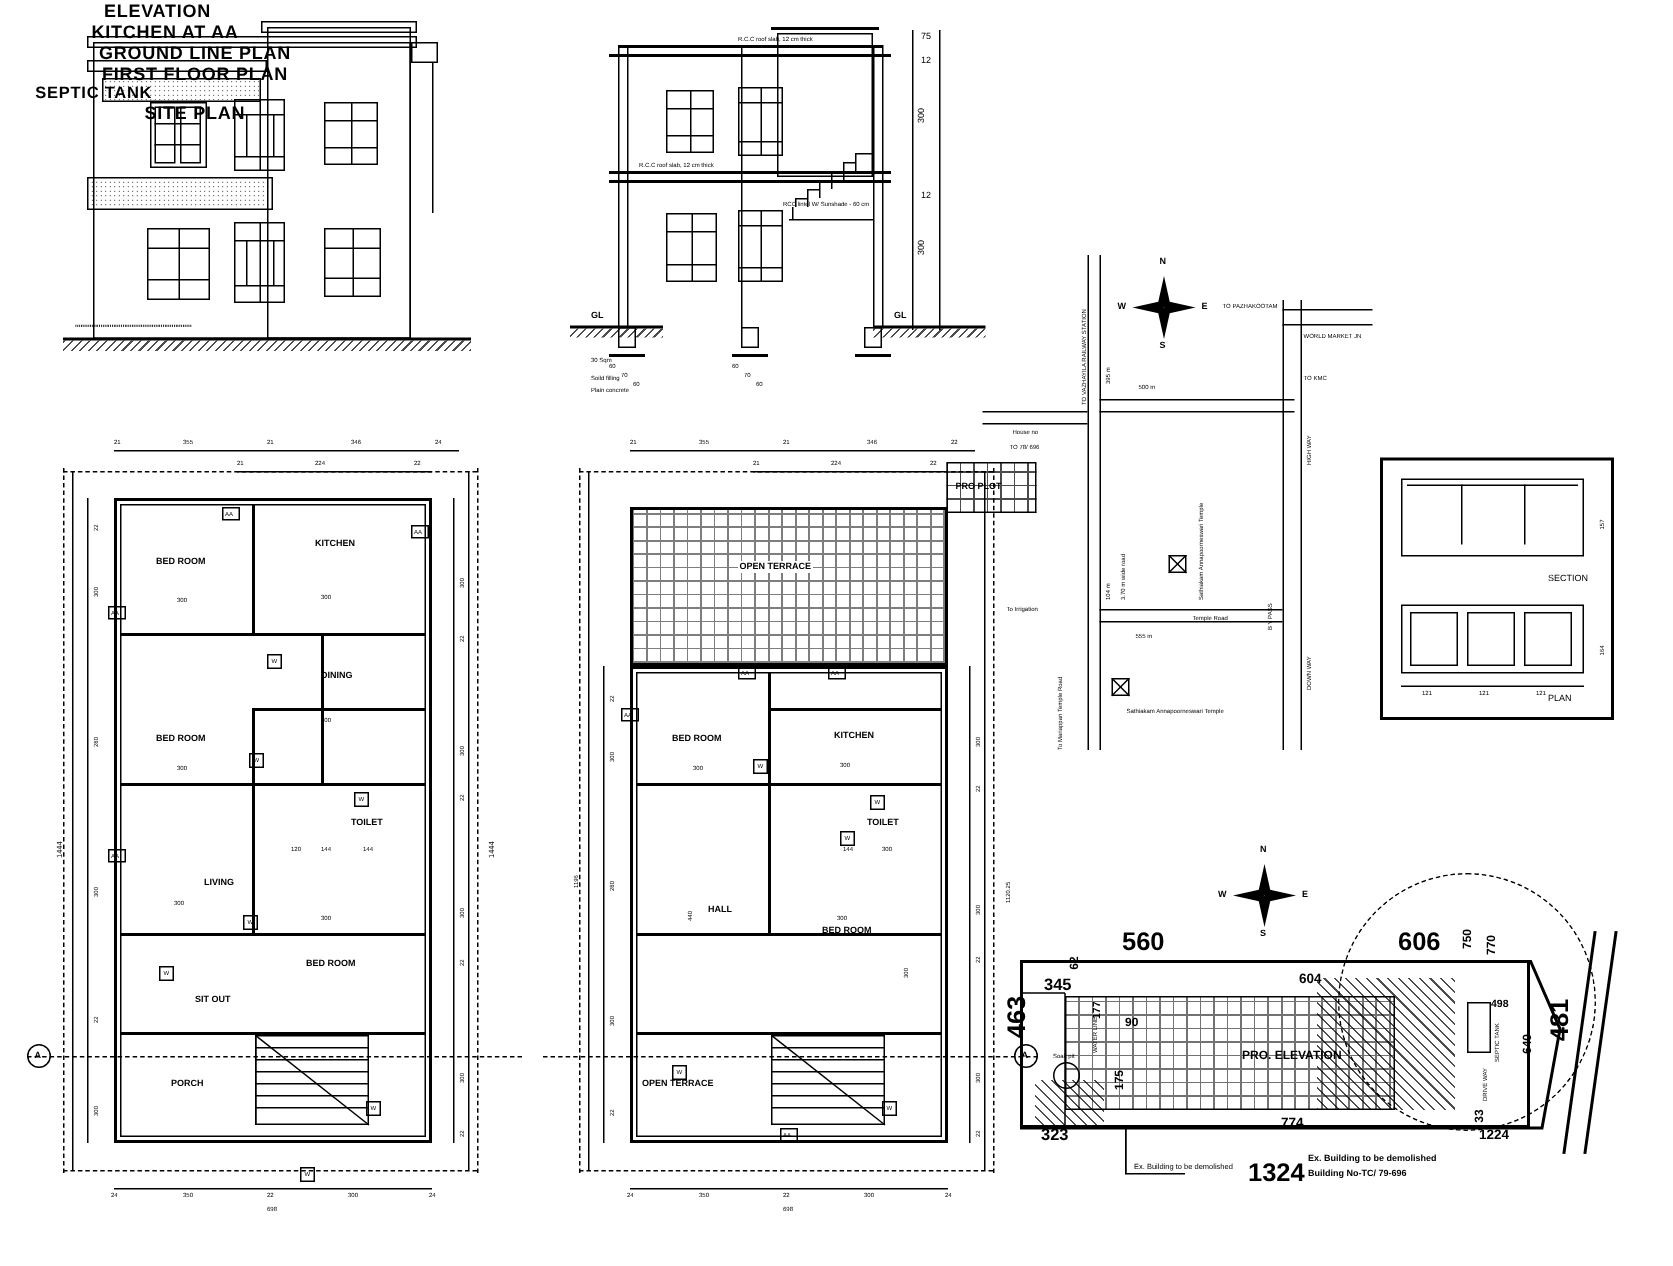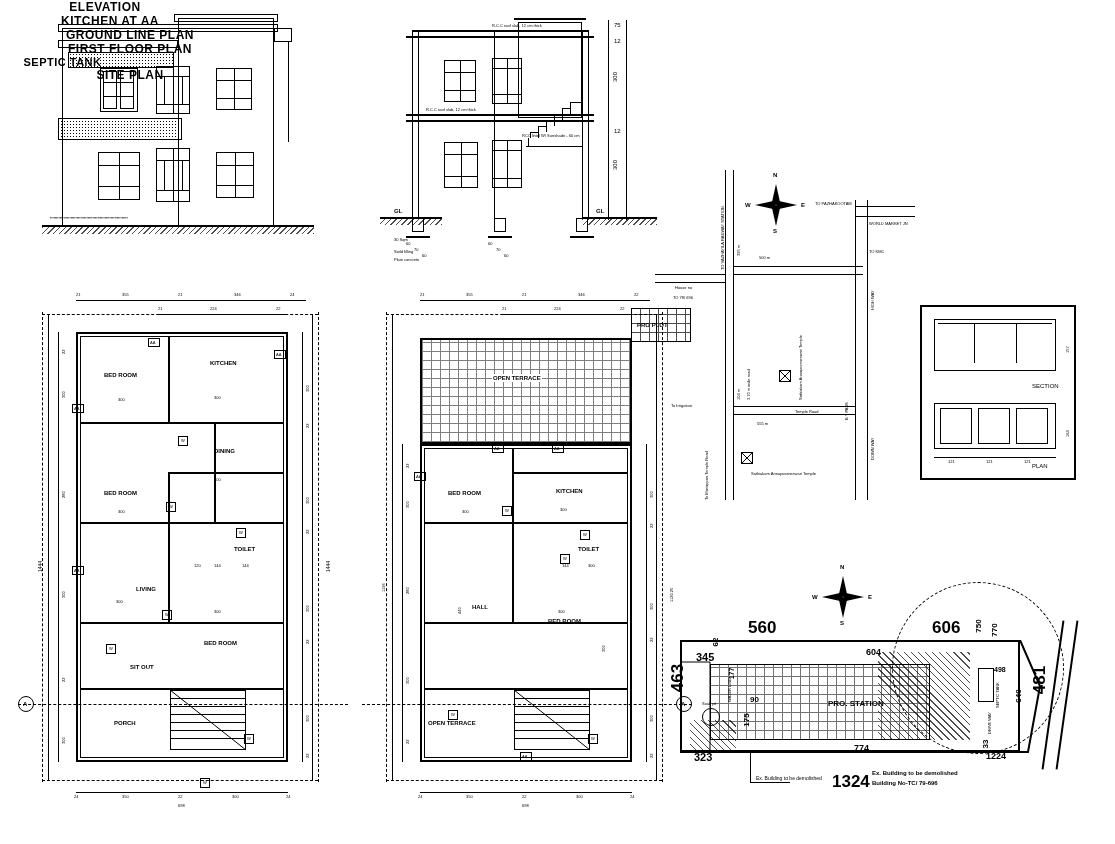--- a/index.html
+++ b/index.html
@@ -512,21 +512,21 @@
 
     <div class="box2" style="left:20px;top:80px;width:340px;height:112px;"></div>
     <svg style="position:absolute;left:20px;top:80px;" width="400" height="150">
       <polygon points="0,0 340,0 360,46 348,112 0,112" fill="none" stroke="#000" stroke-width="2"></polygon>
       <line x1="0" y1="22" x2="30" y2="22" stroke="#000"></line>
       <line x1="30" y1="22" x2="30" y2="112" stroke="#000"></line>
     </svg>
 
     <div class="grid" style="left:50px;top:104px;width:220px;height:76px;opacity:.55;"></div>
     <div class="box" style="left:50px;top:104px;width:220px;height:76px;"></div>
-    <div class="tx7" style="left:168px;top:140px;font-size:8px;">PRO. STATION</div>
+    <div class="tx7" style="left:168px;top:140px;font-size:8px;">PRO. ELEVATION</div>
 
     <div class="hatch" style="left:218px;top:92px;width:92px;height:88px;opacity:.7;"></div>
     <div class="hatch" style="left:30px;top:160px;width:46px;height:32px;opacity:.7;"></div>
 
     <div class="box" style="left:318px;top:108px;width:16px;height:34px;"></div>
 
     <div class="box" style="left:42px;top:148px;width:18px;height:18px;border-radius:50%;"></div>
     <div class="tx4" style="left:42px;top:142px;">Soak pit</div>
     <div class="tx4 rot" style="left:68px;top:142px;">WATER LINE</div>
     <div class="tx4 rot" style="left:328px;top:174px;">DRIVE WAY</div>
@@ -540,21 +540,21 @@
     <div class="tx7" style="left:36px;top:92px;font-size:11px;">345</div>
     <div class="tx7" style="left:34px;top:192px;font-size:11px;">323</div>
     <div class="tx7" style="left:206px;top:88px;font-size:9px;">604</div>
     <div class="tx7" style="left:194px;top:184px;font-size:9px;">774</div>
     <div class="tx7" style="left:326px;top:192px;font-size:9px;">1224</div>
     <div class="tx7" style="left:312px;top:62px;font-size:8px;transform:rotate(-90deg);">750</div>
     <div class="tx7" style="left:328px;top:66px;font-size:8px;transform:rotate(-90deg);">770</div>
     <div class="tx7" style="left:352px;top:132px;font-size:8px;transform:rotate(-90deg);">640</div>
     <div class="tx7" style="left:334px;top:106px;font-size:7px;">498</div>
     <div class="tx7" style="left:80px;top:156px;font-size:8px;transform:rotate(-90deg);">175</div>
-    <div class="tx7" style="left:90px;top:118px;font-size:8px;margin-top:18px;">90</div>
+    <div class="tx7" style="left:90px;top:118px;font-size:8px;">90</div>
     <div class="tx7" style="left:66px;top:110px;font-size:7px;transform:rotate(-90deg);">177</div>
     <div class="tx7" style="left:52px;top:78px;font-size:8px;transform:rotate(-90deg);">62</div>
     <div class="tx7" style="left:322px;top:180px;font-size:8px;transform:rotate(-90deg);">33</div>
 
     <div class="tx4" style="left:212px;top:210px;font-size:6px;font-weight:bold;">Ex. Building to be demolished</div>
     <div class="tx4" style="left:212px;top:220px;font-size:6px;font-weight:bold;">Building No-TC/ 79-696</div>
     <div class="tx4" style="left:96px;top:216px;font-size:5px;">Ex. Building to be demolished</div>
     <div class="ln h" style="left:90px;top:192px;width:1px;height:30px;"></div>
     <div class="ln v" style="left:90px;top:192px;height:30px;"></div>
     <div class="ln h" style="left:90px;top:222px;width:40px;"></div>

